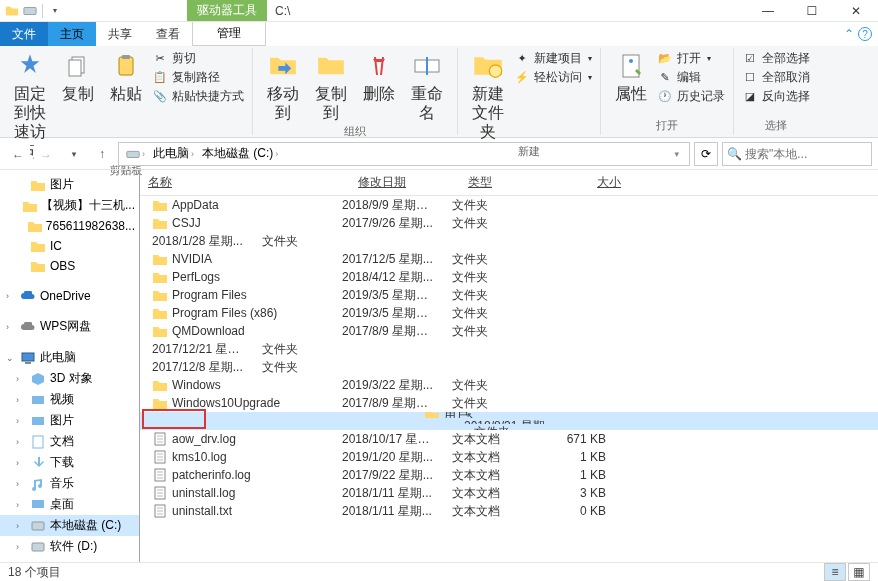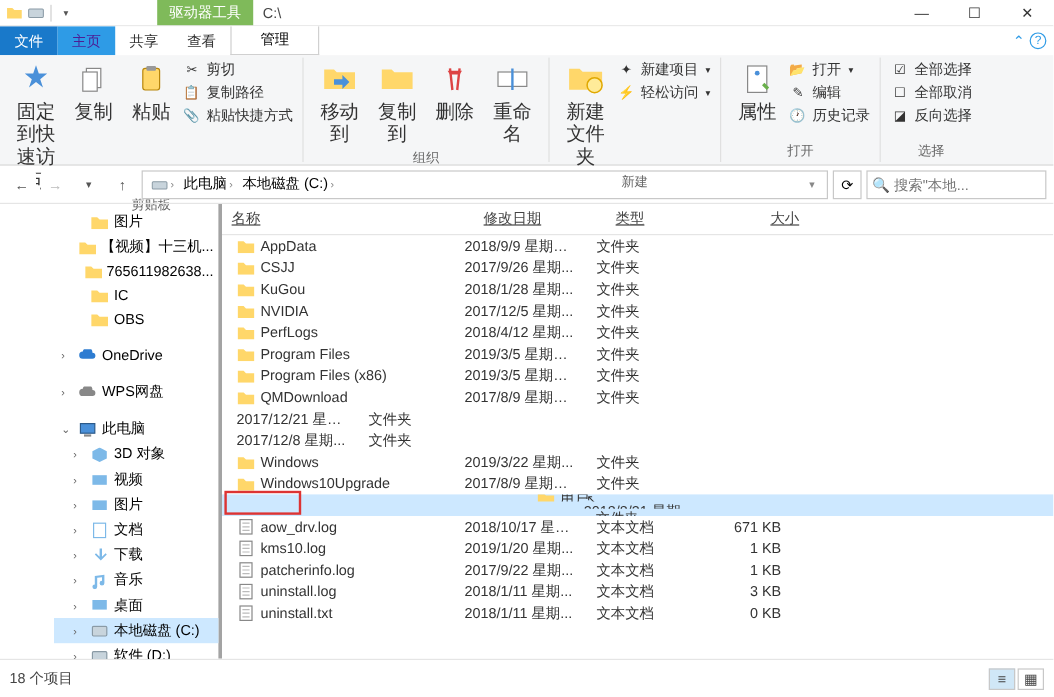--- a/index.html
+++ b/index.html
@@ -3,30 +3,30 @@
 <meta charset="utf-8">
 <style>
 * { margin: 0; padding: 0; box-sizing: border-box; font-family: "Microsoft YaHei", "Segoe UI", sans-serif; font-size: 12px; }
 body { background: #fff; width: 878px; height: 581px; overflow: hidden; display: flex; flex-direction: column; }
 
 
 .titlebar { height: 22px; display: flex; align-items: center; background: #fff; border-bottom: 1px solid #e5e5e5; }
 .titlebar .qat { display: flex; align-items: center; gap: 2px; padding: 0 4px; }
 .titlebar .qat .icon { width: 16px; height: 16px; display: flex; align-items: center; justify-content: center; font-size: 10px; color: #555; }
 .titlebar .divider { width: 1px; height: 14px; background: #d0d0d0; margin: 0 2px; }
-.titlebar .context-tab { background: #7fba5a; color: #fff; padding: 2px 10px; font-size: 12px; margin-left: 64px; }
+.titlebar .context-tab { background: #7fba5a; color: #fff; padding: 2px 10px; font-size: 12px; margin-left: 120px; }
 .titlebar .path { padding: 0 8px; color: #444; }
 .titlebar .winbtns { margin-left: auto; display: flex; }
 .titlebar .winbtns .btn { width: 44px; height: 22px; display: flex; align-items: center; justify-content: center; font-size: 12px; color: #333; }
 
 
 .tabs { display: flex; align-items: stretch; height: 24px; background: #fff; text-align: center; }
 .tabs .file-tab { background: #1979ca; color: #fff; padding: 0 12px; display: flex; align-items: center; }
 .tabs .tab { padding: 0 12px; display: flex; align-items: center; color: #333; }
-.tabs .tab.active { background: #2e9be6; color: #4c1d95; }
+.tabs .tab.active { background: #2e9be6; color: #000000; }
 .tabs .ctx-tab { background: #fff; border: 1px solid #d0d0d0; border-top: none; padding: 0 24px; display:flex; align-items:center;}
 .tabs .help { margin-left: auto; display: flex; align-items: center; gap: 4px; padding: 0 6px; color: #2e9be6; }
 
 
 .ribbon { height: 92px; background: #f5f6f7; border-bottom: 1px solid #d9d9d9; display: flex; padding: 2px 0; }
 .group { display: flex; flex-direction: column; align-items: center; padding: 2px 8px; border-right: 1px solid #e0e0e0; }
 .group .items { display: flex; gap: 4px; flex: 1; align-items: flex-start; }
 .group .glabel { font-size: 11px; color: #666; text-align: center; padding-top: 2px; }
 .bigbtn { display: flex; flex-direction: column; align-items: center; width: 44px; gap: 2px; }
 .bigbtn .icon { width: 32px; height: 32px; display:flex; align-items:center; justify-content:center; }
@@ -43,21 +43,21 @@
 .addrbox { flex: 1; height: 24px; border: 1px solid #c8c8c8; display: flex; align-items: center; padding: 0 4px; gap: 2px; }
 .addrbox .crumb { display: flex; align-items: center; gap: 2px; padding: 0 3px; }
 .addrbox .chev { color: #888; font-size: 9px; }
 .addrbox .drop { margin-left: auto; padding: 0 6px; }
 .refresh { width: 24px; height: 24px; border:1px solid #c8c8c8; display:flex; align-items:center; justify-content:center; }
 .searchbox { width: 150px; height: 24px; border: 1px solid #c8c8c8; display: flex; align-items: center; padding: 0 4px; color: #888; }
 .searchbox input { border: none; outline: none; flex: 1; font-size: 12px; color: #888; background: transparent; }
 
 
 .body { flex: 1; display: flex; overflow: hidden; }
-.nav { width: 140px; border-right: 3px solid #a3a3a3; overflow-y: auto; padding: 4px 0; margin-left: 45px; }
+.nav { width: 140px; border-right: 1px solid #a3a3a3; overflow-y: auto; padding: 4px 0; }
 .nav .item { display: flex; align-items: center; gap: 4px; padding: 2px 4px 2px 16px; white-space: nowrap; overflow: hidden; }
 .nav .item .exp { width: 10px; font-size: 9px; color: #666; }
 .nav .item .icon { width: 16px; height: 16px; display:flex; align-items:center; justify-content:center; }
 .nav .item.selected { background: #cde8ff; }
 .nav .spacer { height: 10px; }
 
 .listarea { flex: 1; display: flex; flex-direction: column; overflow:hidden;}
 .cols { display: flex; border-bottom: 1px solid #e5e5e5; color: #444; font-size: 12px; }
 .cols .col { padding: 4px 8px; border-right: 1px solid transparent; text-decoration: underline; }
 .c-name { width: 210px; }
@@ -69,21 +69,21 @@
 .row.selected { background: #cde8ff; flex-direction: column; }
 .row .cell { padding: 0 8px; white-space: nowrap; overflow: hidden; text-overflow: ellipsis; color: #333; }
 .row .icon { width: 16px; height: 16px; margin-right: 4px; display:flex; align-items:center; justify-content:center; flex-shrink:0;}
 .row .cn { width: 190px; display: flex; align-items: center; }
 .row .cd { width: 110px; }
 .row .ct { width: 90px; }
 .row .cs { width: 80px; text-align: right; }
 .highlight-box { position: absolute; border: 2px solid #d33; pointer-events: none; }
 
 
-.status { height: 32px; border-top: 1px solid #e5e5e5; display: flex; align-items: center; padding: 0 8px; font-size: 12px; color: #444; }
+.status { height: 19px; border-top: 1px solid #e5e5e5; display: flex; align-items: center; padding: 0 8px; font-size: 12px; color: #444; }
 .status .right { margin-left: auto; display:flex; gap:2px;}
 .status .vbtn { width: 22px; height: 18px; border: 1px solid #c8c8c8; display:flex; align-items:center; justify-content:center; }
 .status .vbtn.active { background: #d0e7f7; }
 
 .folder-ico { fill: #ffd76a; }
 .file-ico { fill: #fff; stroke: #888; stroke-width:1; }
 .drive-ico { fill: #c8d4dc; stroke: #8a9aa5; }
 .cloud-ico { fill: #2e7cd1; }
 
 .listwrap { position: relative; flex: 1; }
@@ -517,28 +517,20 @@
                   <path class="folder-ico" d="M0 2h5l2 2h7v8H0z"></path>
                 </svg>
               </span>
               <span>CSJJ</span>
             </div>
             <div class="cell cd">2017/9/26 星期...</div>
             <div class="cell ct">文件夹</div>
             <div class="cell cs"></div>
           </div>
           <div class="row">
-            <div class="cell cn">
-              <span class="icon">
-                <svg width="14" height="12">
-                  <path class="folder-ico" d="M0 2h5l2 2h7v8H0z"></path>
-                </svg>
-              </span>
-              <span>KuGou</span>
-            </div>
             <div class="cell cd">2018/1/28 星期...</div>
             <div class="cell ct">文件夹</div>
             <div class="cell cs"></div>
           </div>
           <div class="row">
             <div class="cell cn">
               <span class="icon">
                 <svg width="14" height="12">
                   <path class="folder-ico" d="M0 2h5l2 2h7v8H0z"></path>
                 </svg>

